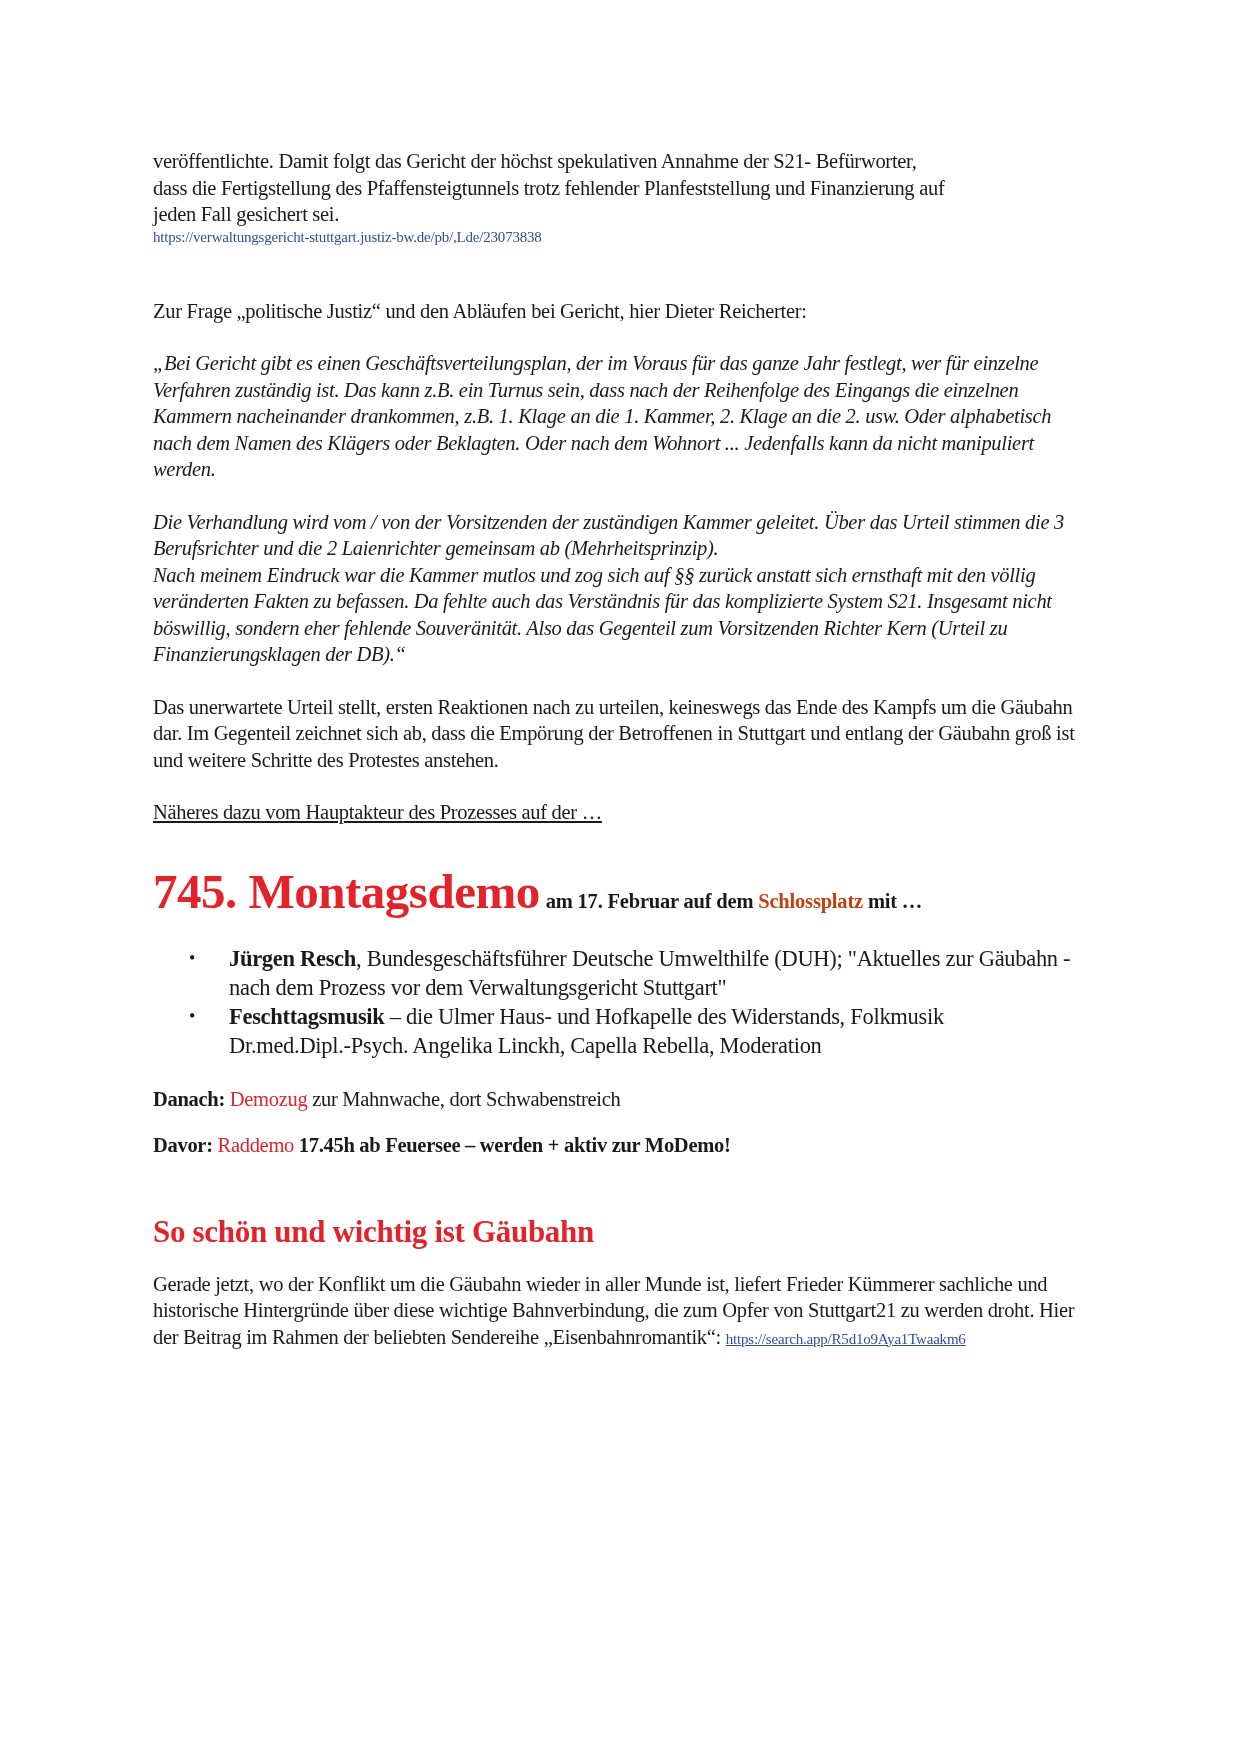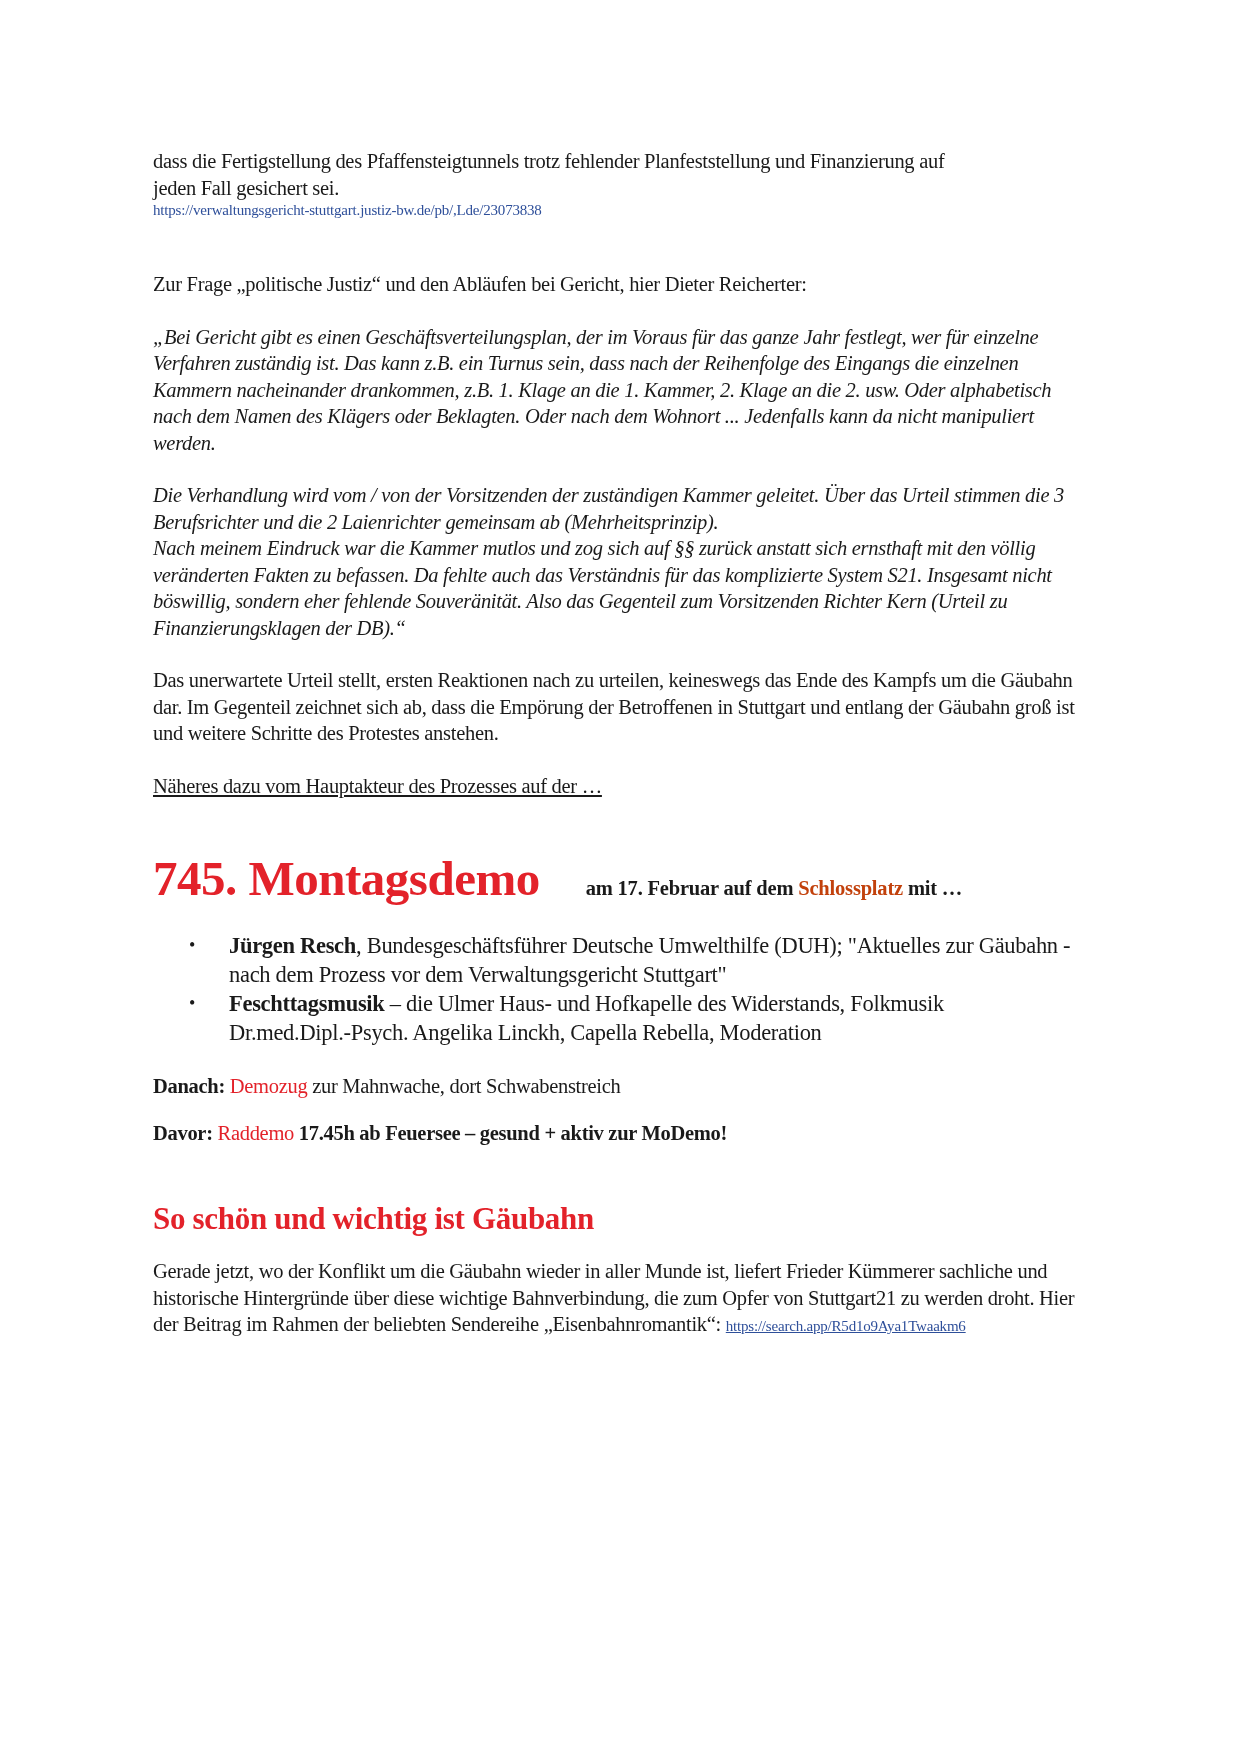--- a/index.html
+++ b/index.html
@@ -41,25 +41,24 @@
       cursor: pointer;
     }
     .italic { font-style: italic; }
     .underline { text-decoration: underline; }
     .gap-1 { height: 26px; }
     .gap-2 { height: 52px; }
     .red { color: #e3222a; }
     .bold { font-weight: bold; margin-top: 20px; }
 
     .headline-row {
-      margin-top: 14px;
+      margin-top: 0;
       display: flex;
       align-items: baseline;
       white-space: nowrap;
-      gap: 40px;
     }
     .headline {
       font-size: 49px;
       font-weight: bold;
       color: #e3222a;
       letter-spacing: -0.5px;
       line-height: 56px;
     }
     .headline-tail {
       font-size: 20.5px;
@@ -106,20 +105,21 @@
       letter-spacing: -0.3px;
     }
     .gray { color: #404040; }
   </style>
 </head>
 <body>
 
 <div class="page">
 
   <div>
+    <p class="p">veröffentlichte. Damit folgt das Gericht der höchst spekulativen Annahme der S21- Befürworter,</p>
     <p class="p">dass die Fertigstellung des Pfaffensteigtunnels trotz fehlender Planfeststellung und Finanzierung auf</p>
     <p class="p">jeden Fall gesichert sei.</p>
     <a class="link">https://verwaltungsgericht-stuttgart.justiz-bw.de/pb/,Lde/23073838</a>
   </div>
 
   <div class="gap-2"></div>
 
   <p class="p">Zur Frage „politische Justiz“ und den Abläufen bei Gericht, hier Dieter Reicherter:</p>
 
   <div class="gap-1"></div>
@@ -162,21 +162,21 @@
   <div class="gap-1"></div>
 
   <p class="p">
     <span class="bold">Danach:</span>
     <span class="red">Demozug</span>
     <span>zur Mahnwache, dort Schwabenstreich</span>
   </p>
   <p class="p bold">
     <span>Davor:</span>
     <span class="red" style="font-weight:normal;">Raddemo</span>
-    <span>17.45h ab Feuersee – gesund + aktiv zur MoDemo!</span>
+    <span>17.45h ab Feuersee – werden + aktiv zur MoDemo!</span>
   </p>
 
   <div style="height:54px;"></div>
 
   <div class="film-title">So schön und wichtig ist Gäubahn</div>
 
   <div style="height:20px;"></div>
 
   <p class="p" style="width:935px;">
     <span>Gerade jetzt, wo der Konflikt um die Gäubahn wieder in aller Munde ist, liefert Frieder Kümmerer sachliche und historische Hintergründe über diese wichtige Bahnverbindung, die zum Opfer von Stuttgart21 zu werden droht. Hier der Beitrag im Rahmen der beliebten Sendereihe „Eisenbahnromantik“:</span>

